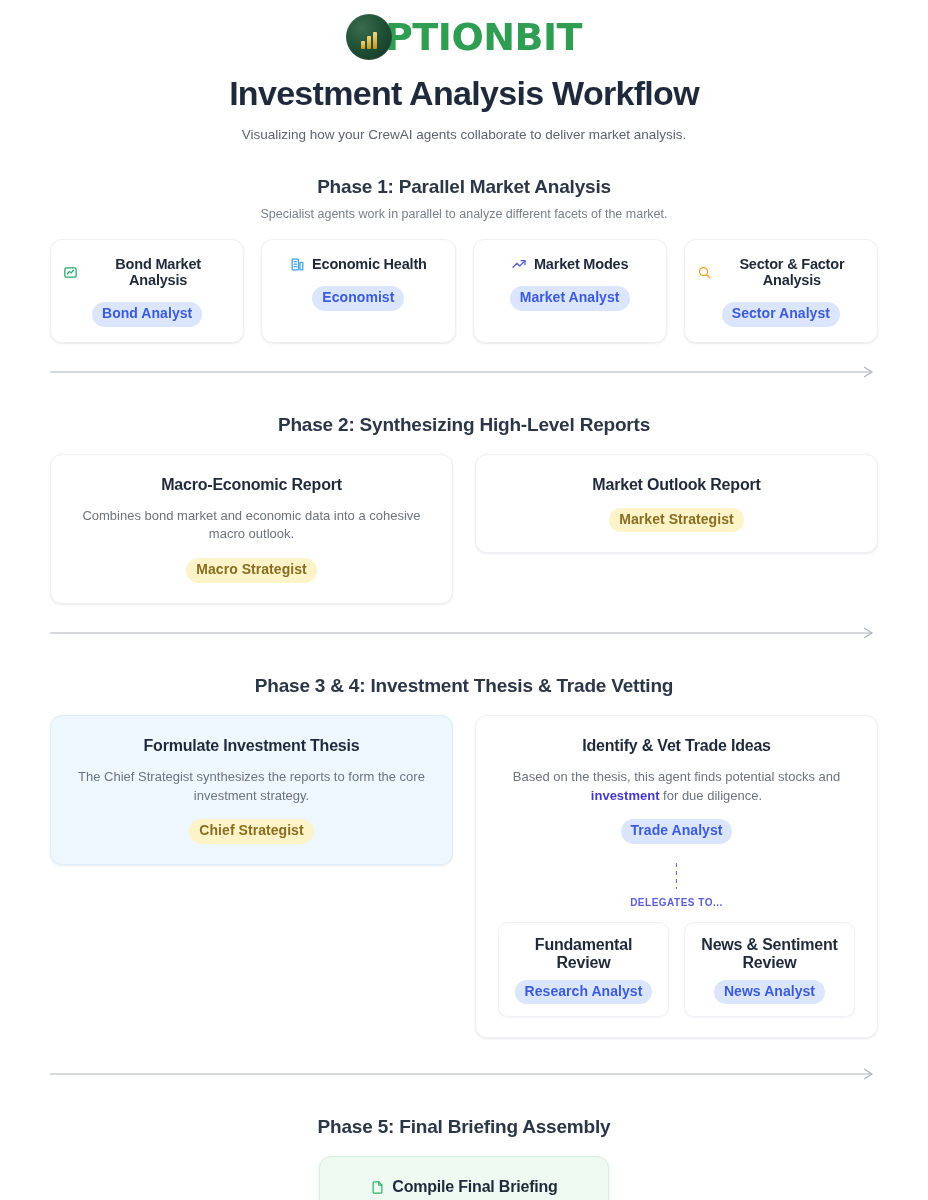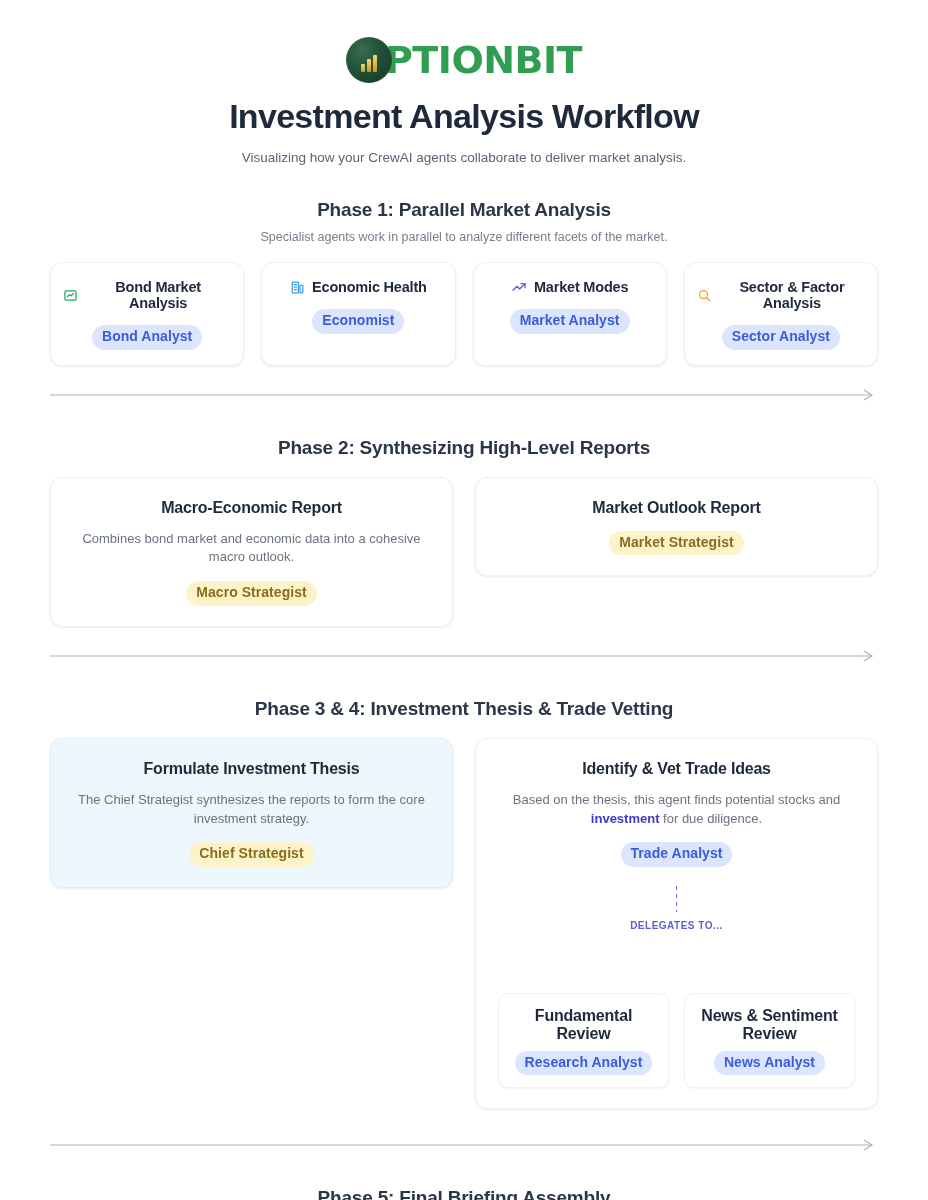--- a/index.html
+++ b/index.html
@@ -15,21 +15,21 @@
   }
   .page {
     width: 928px;
     min-height: 1200px;
     padding: 14px 50px 0 50px;
   }
 
   
   .logo-wrap {
     display: flex; align-items: center; justify-content: center;
-    margin-top: 23px; margin-bottom: 4px;
+    margin-top: 0; margin-bottom: 4px;
   }
   .logo {
     display: flex; align-items: center; justify-content: center;
     height: 46px;
   }
   .logo-mark {
     width: 46px; height: 46px; border-radius: 50%;
     background: radial-gradient(circle at 34% 30%, #3a6b4f 0%, #215437 42%, #123023 100%);
     display: flex; align-items: flex-end; justify-content: center;
     padding-bottom: 11px;
@@ -163,21 +163,20 @@
     gap: 15px;
     margin-top: 14px;
   }
   .subcard {
     background: #ffffff;
     border: 1px solid #eef1f5;
     border-radius: 10px;
     box-shadow: 0 1px 2px rgba(16,24,40,0.05);
     padding: 13px 8px 12px 8px;
     text-align: center;
-    margin-top: 48px;
   }
   .subcard .card-title { font-size: 13px; }
   .subcard .badge { margin-top: 8px; }
 
   
   .final-wrap { display: flex; justify-content: center; margin-top: 18px; }
   .final-card { width: 290px; }
 
   .icon { display: inline-flex; align-items: center; justify-content: center; line-height: 0; }
 </style>

